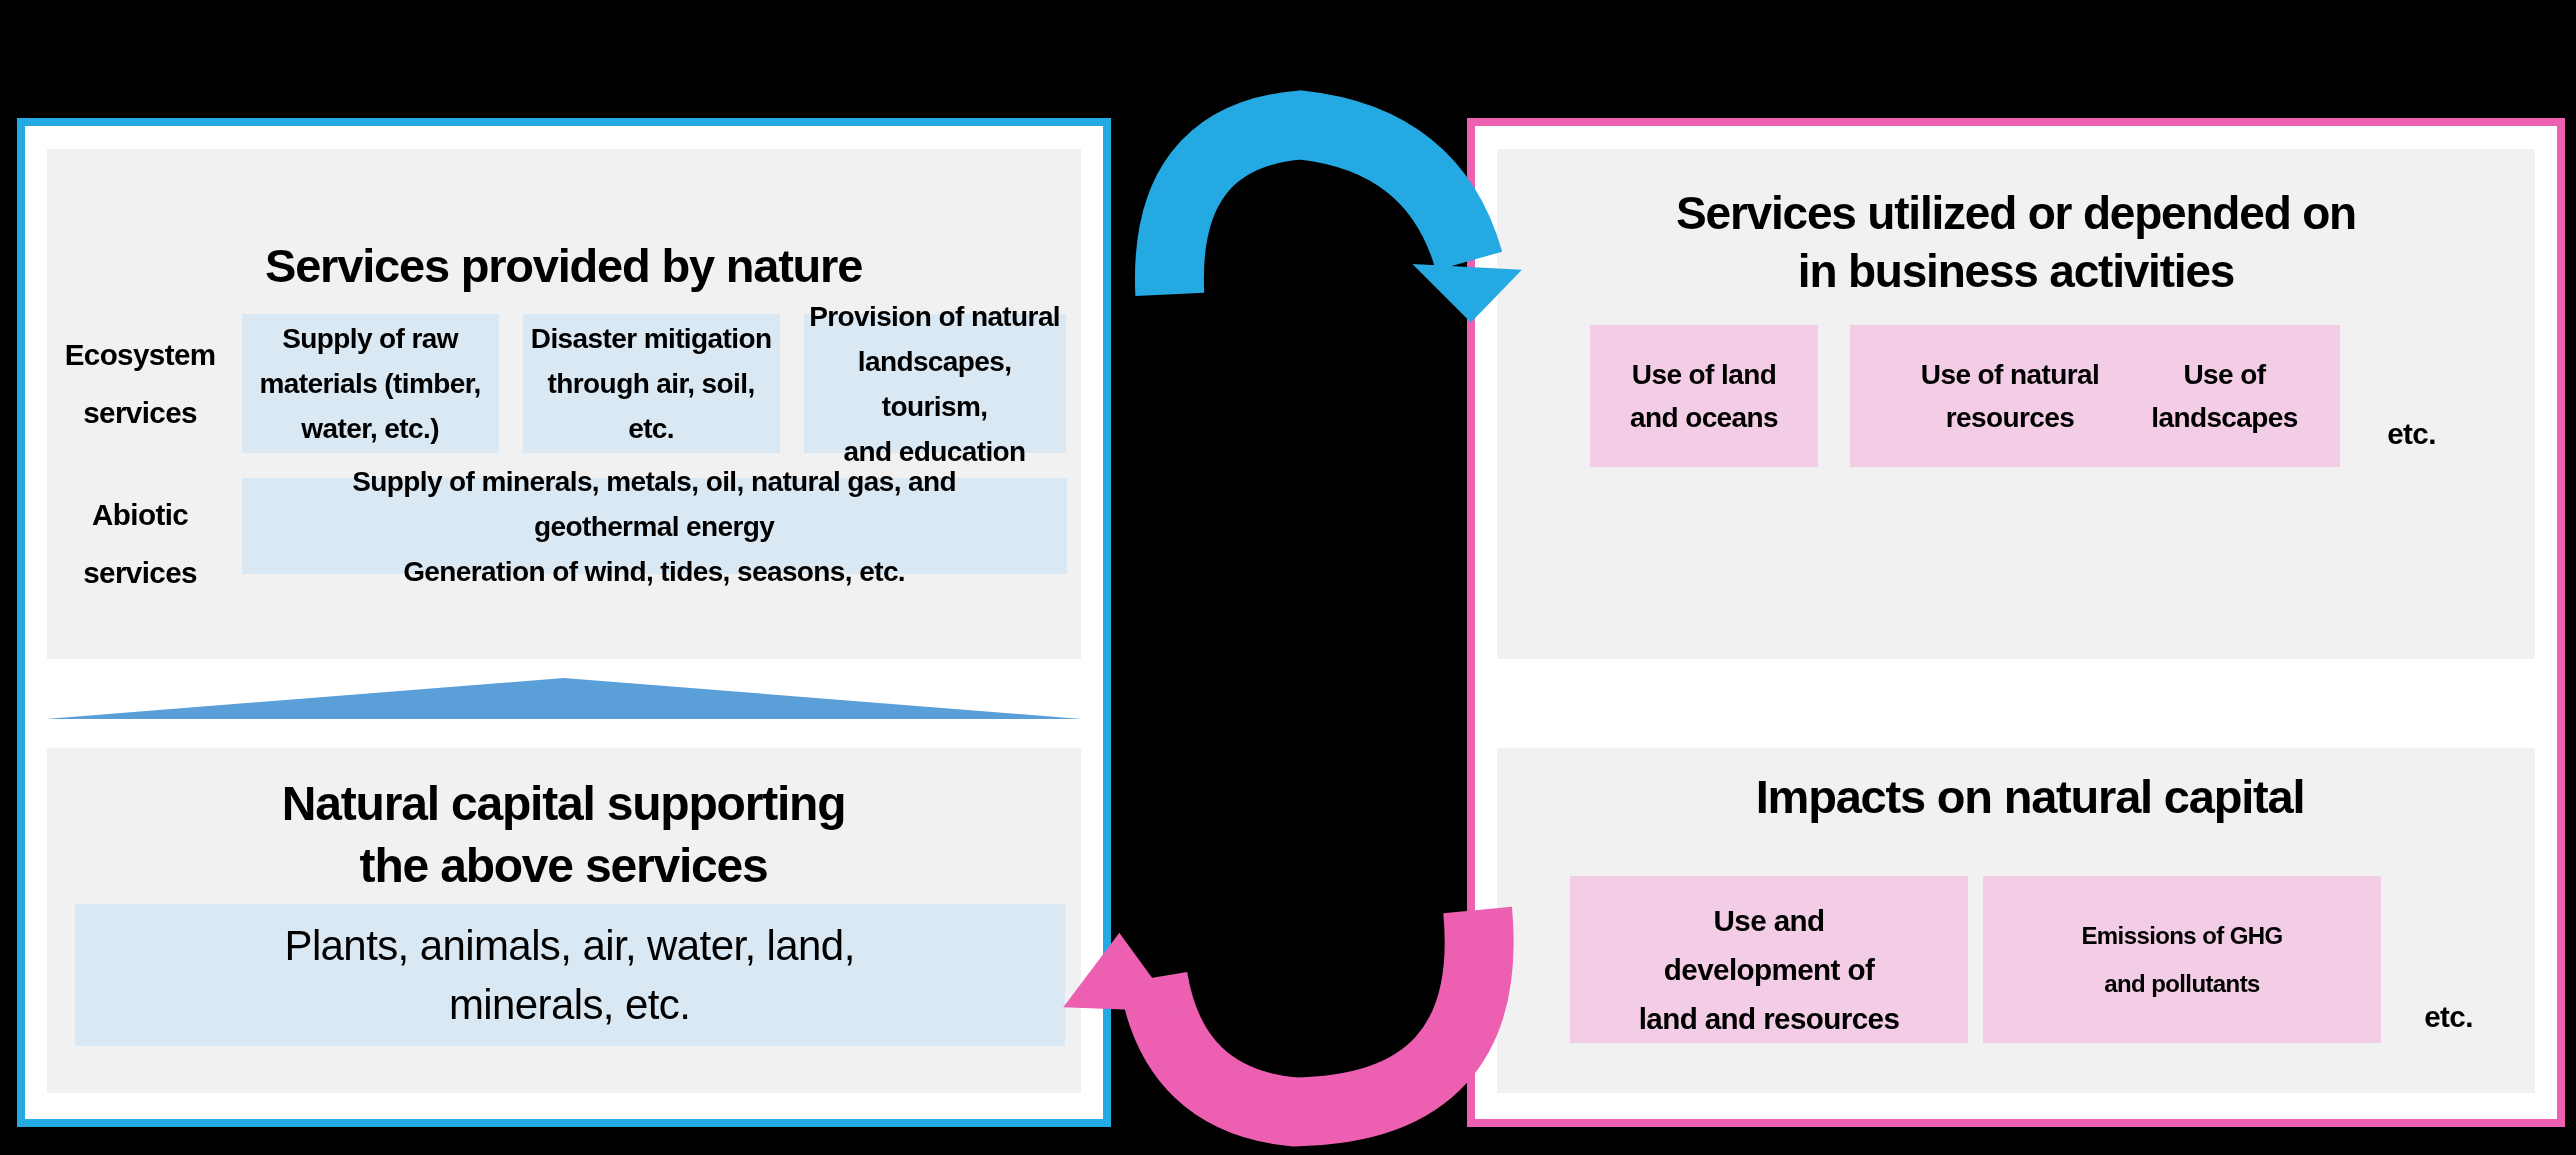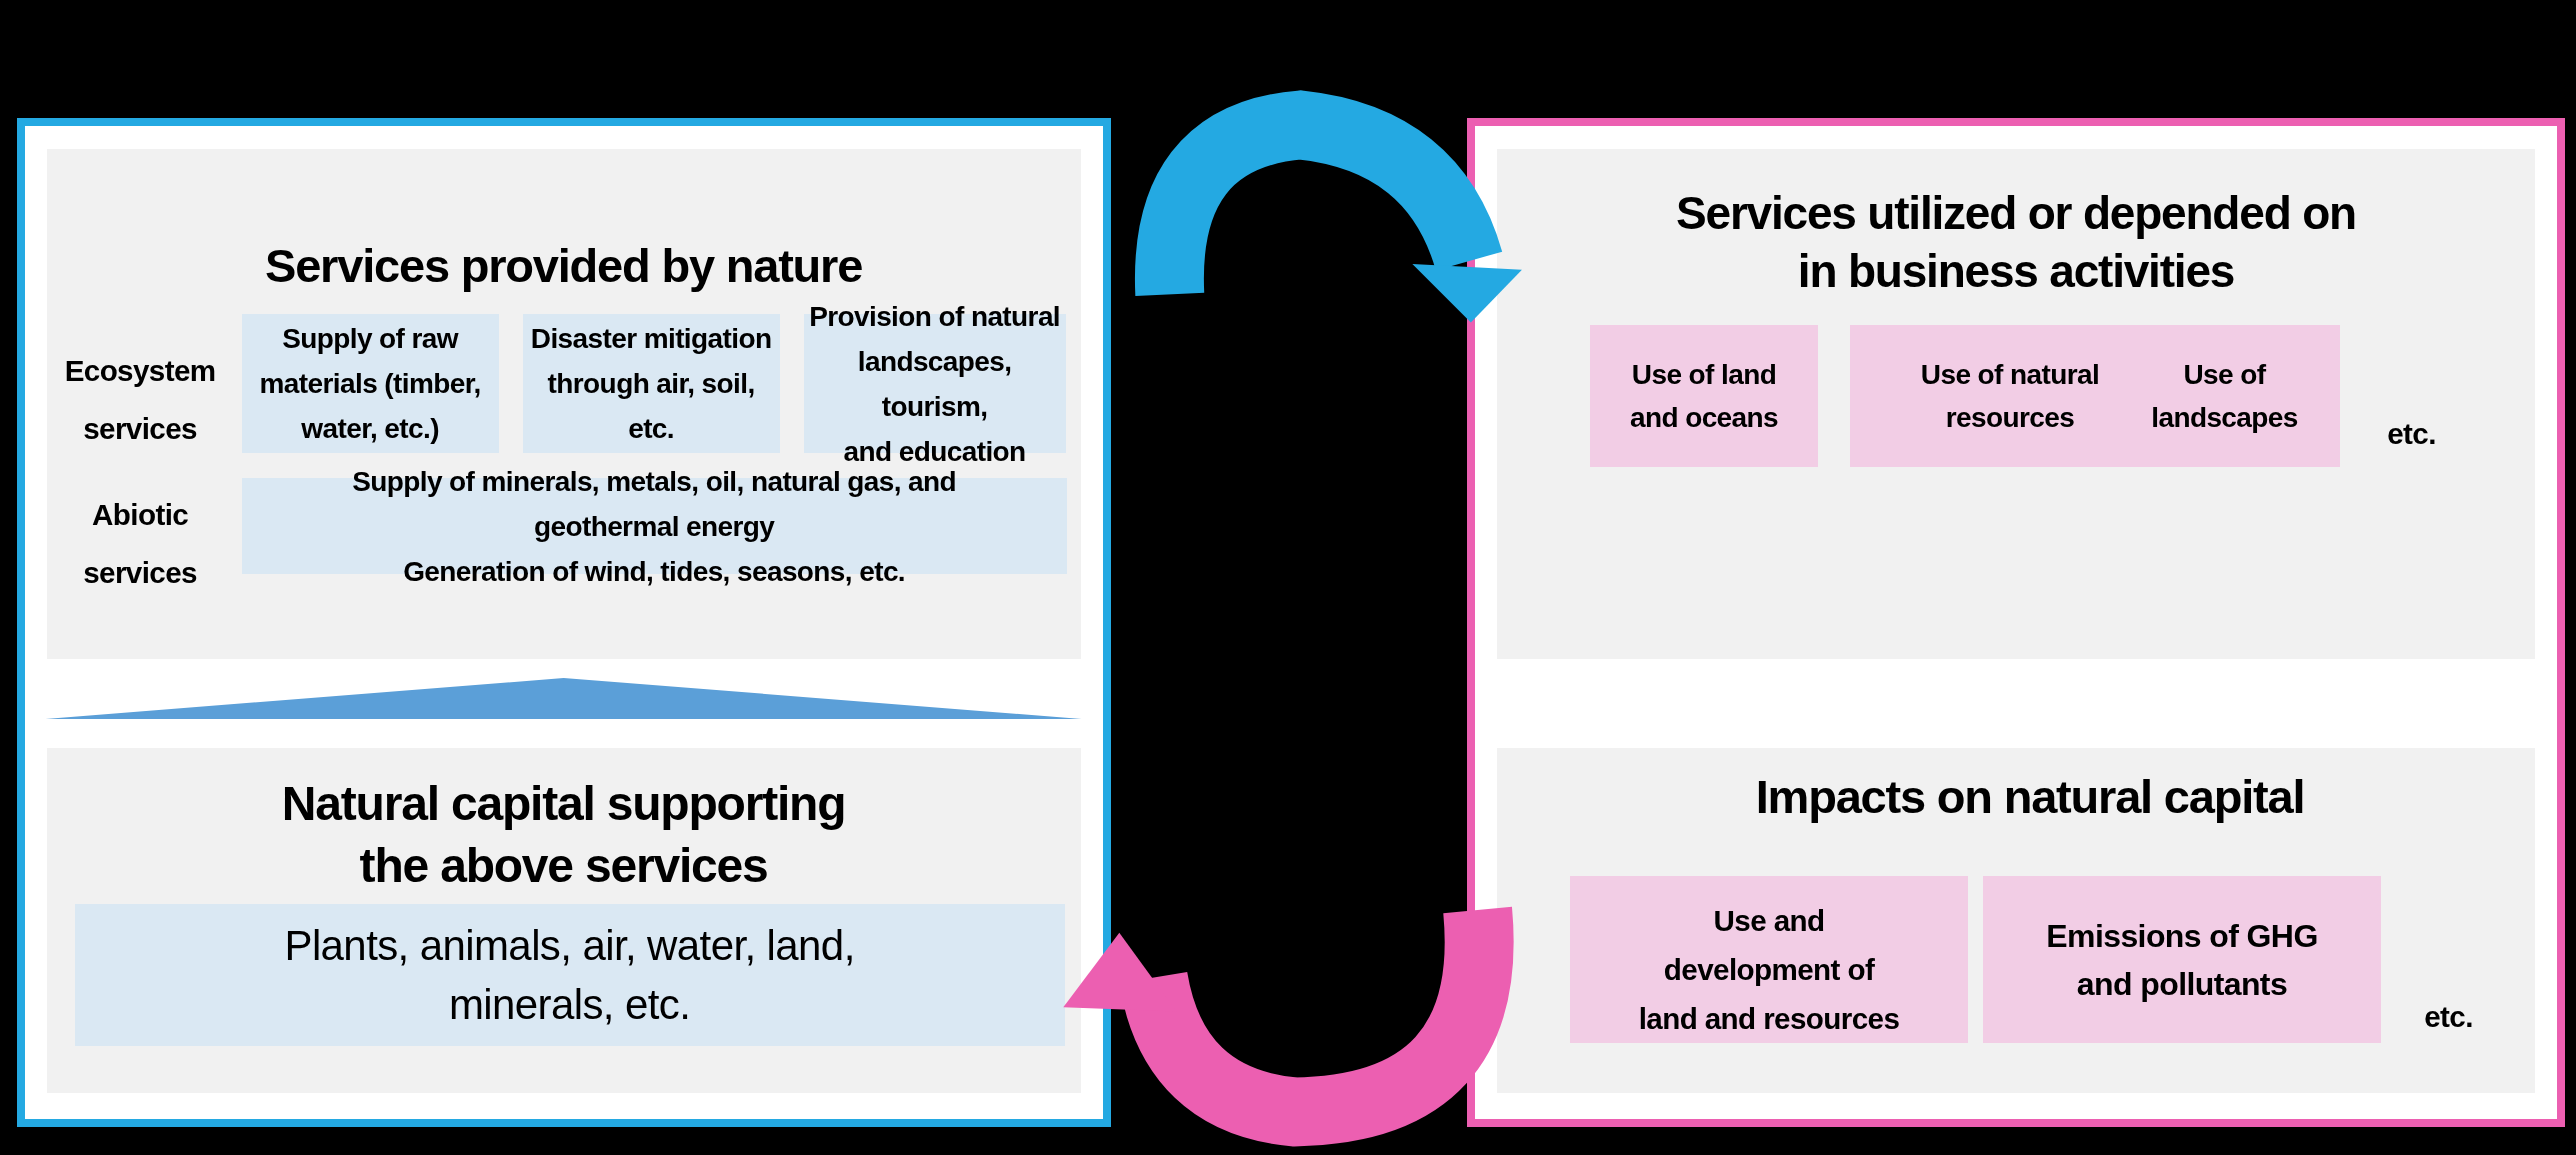--- a/index.html
+++ b/index.html
@@ -96,21 +96,21 @@
     font-size: 42px;
     font-weight: 500;
   }
   .lp-nc-box .ln { line-height: 59px; }
 
   .rp-top-box { top: 199px; height: 142px; font-size: 28px; }
   .rp-top-box .ln { line-height: 43px; }
   .rp-bot-box { top: 750px; height: 167px; }
   .rp-bot-box.b1 { font-size: 29.6px; justify-content: flex-end; }
   .rp-bot-box.b1 .ln { line-height: 49px; }
-  .rp-bot-box.b2 { font-size: 32px; }
+  .rp-bot-box.b2 { font-size: 24px; }
   .rp-bot-box.b2 .ln { line-height: 48px; }
 
   .etc-label {
     position: absolute;
     display: flex;
     align-items: flex-end;
     justify-content: center;
     font-size: 29.6px;
     font-weight: 600;
   }
@@ -143,21 +143,21 @@
 </head>
 <body>
 
 <div id="canvas">
 
   <div class="panel left">
     <div class="gray-section gs-top"></div>
 
     <div class="big-title lp-title">Services provided by nature</div>
 
-    <div class="row-label" style="top:204px;height:139px;">
+    <div class="row-label" style="top:188px;height:139px;">
       <div class="ln">Ecosystem</div>
       <div class="ln">services</div>
     </div>
 
     <div class="cellbox blue-cell row1-box" style="left:217px;width:257px;">
       <div class="ln">Supply of raw</div>
       <div class="ln">materials (timber,</div>
       <div class="ln">water, etc.)</div>
     </div>
     <div class="cellbox blue-cell row1-box" style="left:498px;width:257px;">

